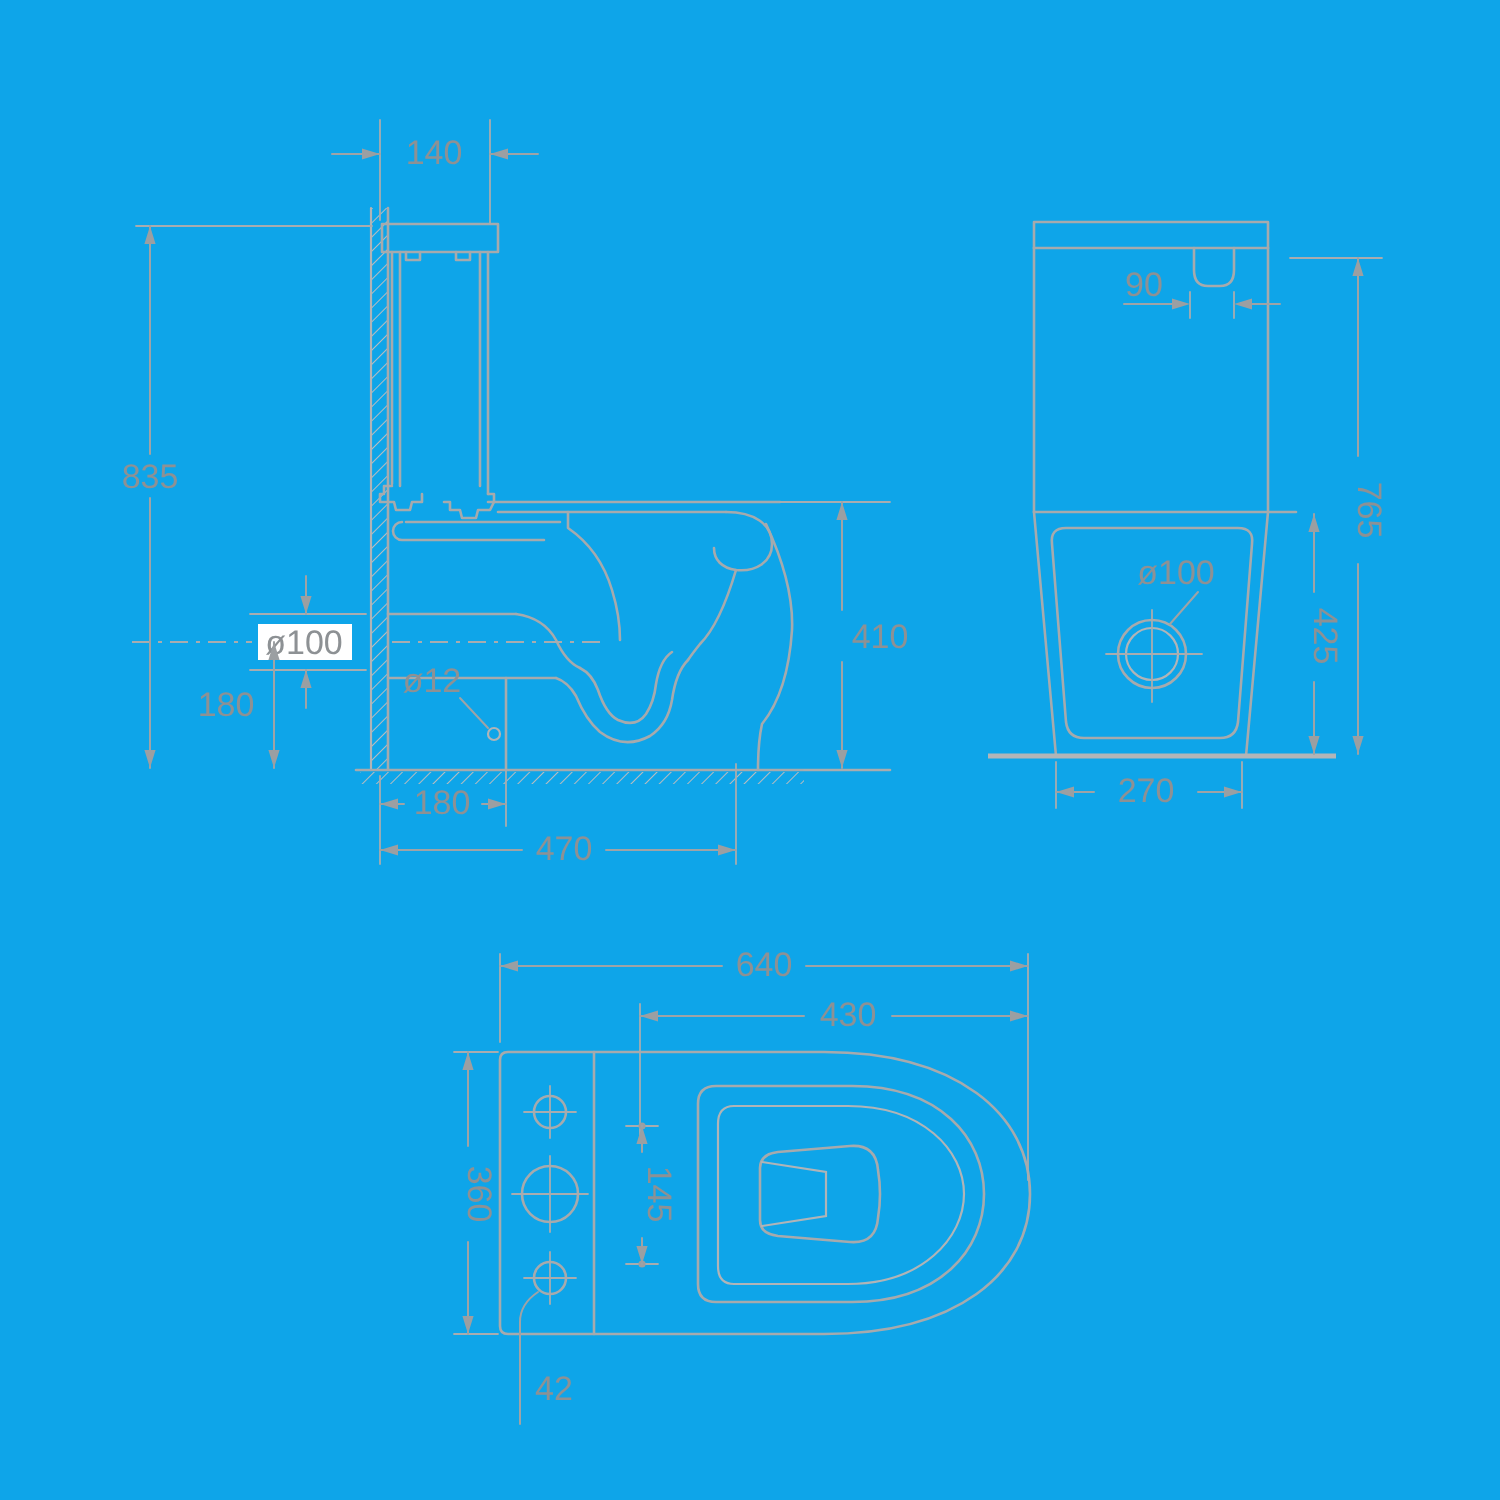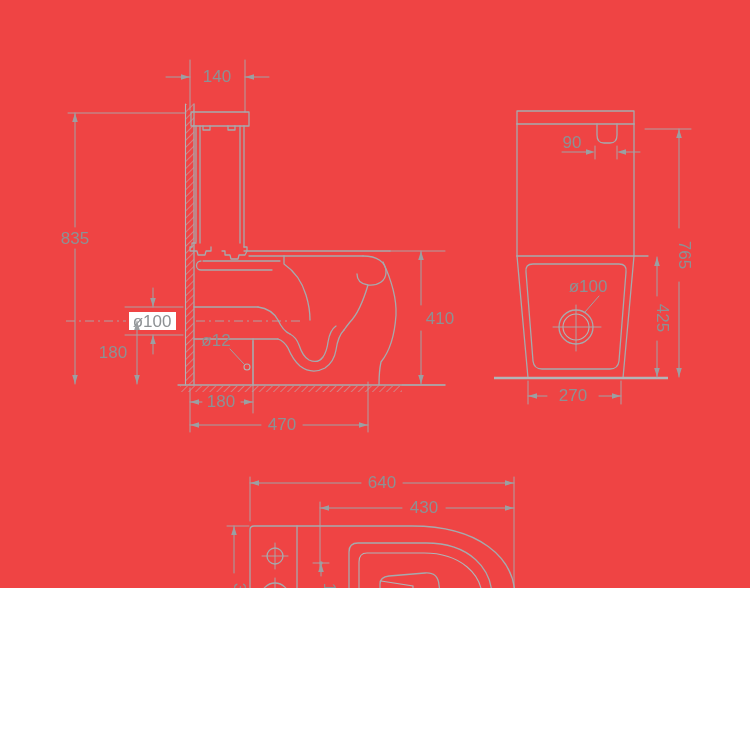--- a/index.html
+++ b/index.html
@@ -1,16 +1,16 @@
 <!DOCTYPE html>
 <html><head>
 <meta charset="utf-8">
 <style>
   html,body{margin:0;padding:0;background:#ffffff;}
-  .canvas{width:750px;height:588px;position:relative;background:#ef4444;overflow:hidden;
+  .canvas{width:750px;height:750px;position:relative;background:#0ea5e9;overflow:hidden;
           font-family:"Liberation Sans",sans-serif;}
   svg{display:block;}
   .geo{stroke:#a6aaad;stroke-width:1.3;fill:none;stroke-linecap:round;stroke-linejoin:round;}
   .geo2{stroke:#b0b4b7;stroke-width:1.1;fill:none;stroke-linecap:round;}
   .dim{stroke:#9fa3a6;stroke-width:1;fill:none;stroke-linecap:round;}
   .ext{stroke:#a8acaf;stroke-width:0.9;fill:none;stroke-linecap:round;}
   .cl{stroke:#a8acaf;stroke-width:0.9;fill:none;stroke-dasharray:9 4 2 4;}
   .ah{fill:#9b9fa2;stroke:none;}
   .ground{stroke:#b2b5b8;stroke-width:2.6;fill:none;}
   text{font-family:"Liberation Sans",sans-serif;font-size:17px;fill:#8d9194;}

